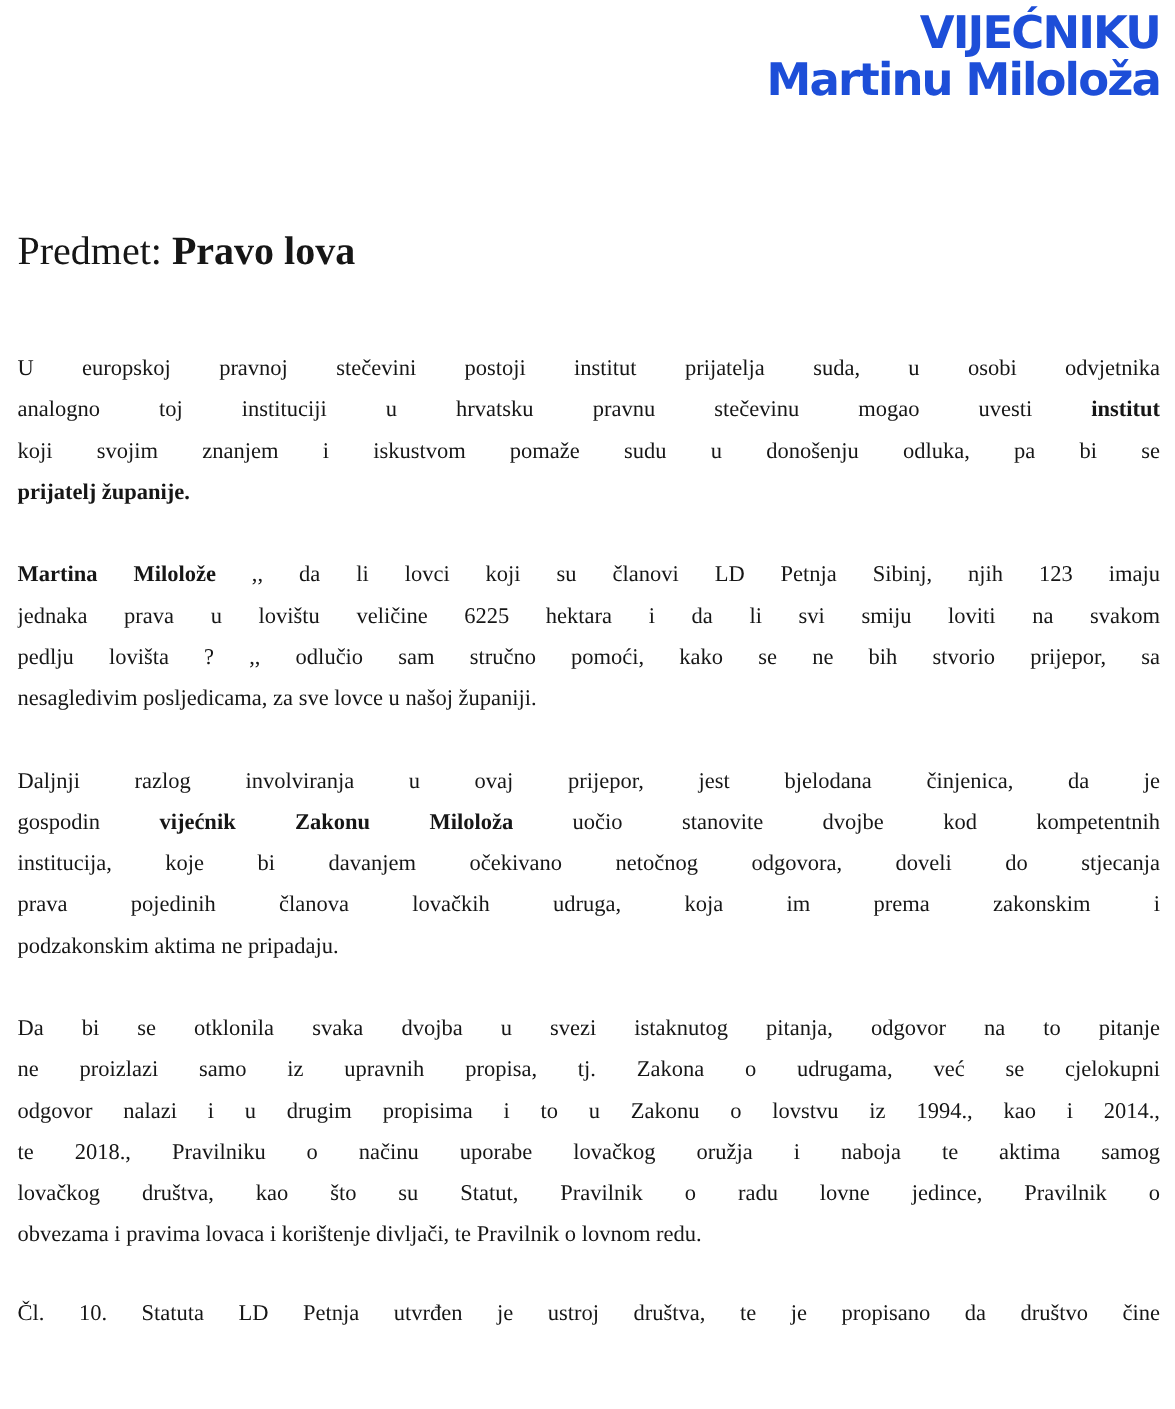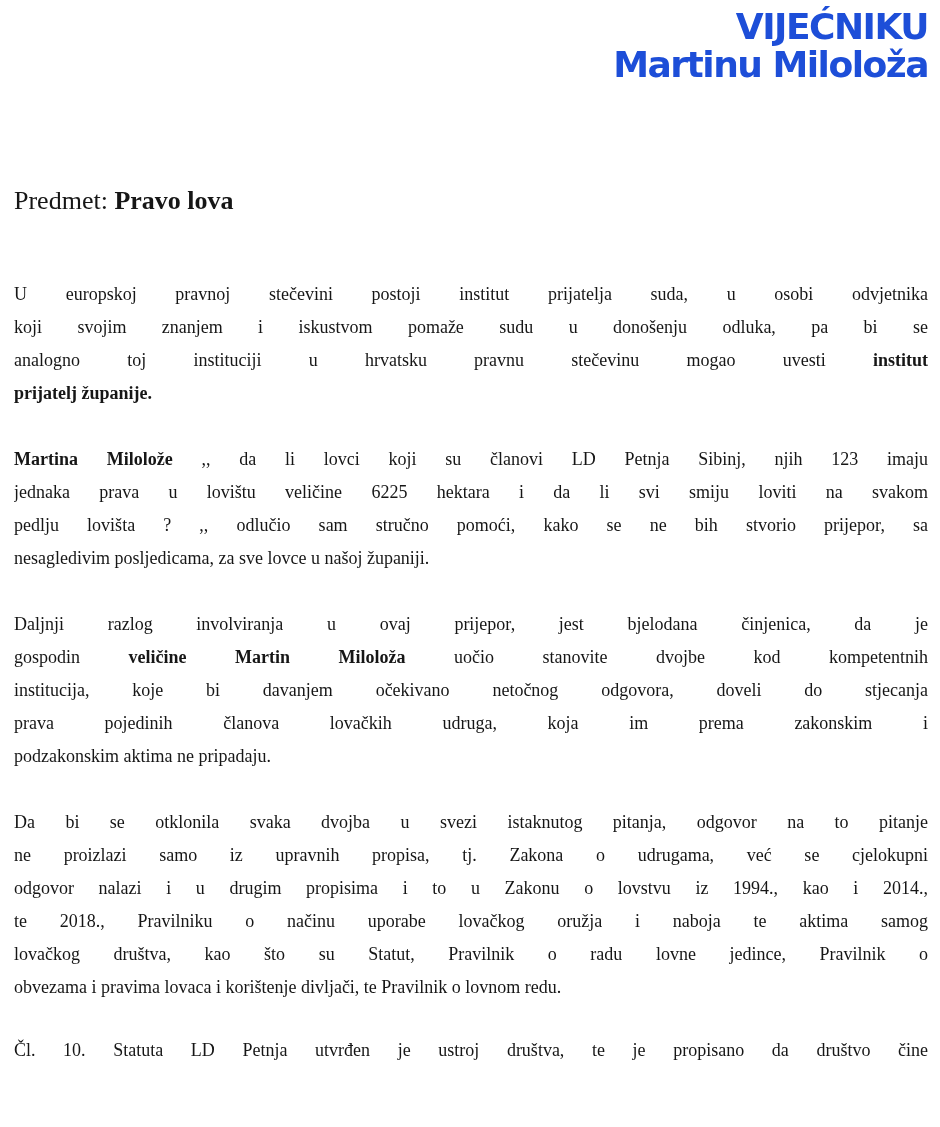--- a/index.html
+++ b/index.html
@@ -23,21 +23,21 @@
     font-family: "DejaVu Sans", sans-serif;
     font-weight: bold;
     font-size: 36px;
     line-height: 38px;
     letter-spacing: -1.5px;
     color: #1d4ed8;
   }
   
   .subject {
     margin-top: 100px;
-    font-size: 26px;
+    font-size: 32px;
     line-height: 33px;
   }
   .subject b { font-weight: bold; }
   
   .doc-body {
     margin-top: 61px;
     font-size: 18px;
   }
   .para + .para { margin-top: 33px; }
   .para:last-child { margin-top: 30px; }
@@ -63,33 +63,33 @@
     <div>Martinu Miloloža</div>
   </header>
 
   <div class="subject">
     <span>Predmet: </span><b>Pravo lova</b>
   </div>
 
   <main class="doc-body">
       <div class="para">
         <div class="line just"><span>U europskoj pravnoj stečevini postoji institut prijatelja suda, u osobi odvjetnika</span></div>
+        <div class="line just"><span>analogno toj instituciji  u hrvatsku pravnu stečevinu mogao uvesti </span><b>institut</b></div>
         <div class="line just"><span>koji svojim znanjem i iskustvom pomaže sudu u donošenju odluka, pa bi se</span></div>
-        <div class="line just"><span>analogno toj instituciji  u hrvatsku pravnu stečevinu mogao uvesti </span><b>institut</b></div>
         <div class="line"><b>prijatelj županije.</b></div>
       </div>
       <div class="para">
         <div class="line just"><b>Martina Milolože</b><span>  ,, da li lovci koji su članovi LD Petnja  Sibinj, njih 123 imaju</span></div>
         <div class="line just"><span>jednaka prava u lovištu veličine 6225 hektara  i da li svi smiju loviti na svakom</span></div>
         <div class="line just"><span>pedlju lovišta ? ,, odlučio sam stručno pomoći, kako se ne bih stvorio prijepor, sa</span></div>
         <div class="line"><span>nesagledivim posljedicama, za sve lovce u našoj županiji.</span></div>
       </div>
       <div class="para">
         <div class="line just"><span>Daljnji razlog  involviranja u ovaj prijepor, jest bjelodana činjenica, da je</span></div>
-        <div class="line just"><span>gospodin </span><b>veličine Martin Miloloža</b><span>  uočio stanovite dvojbe kod  kompetentnih</span></div>
+        <div class="line just"><span>gospodin </span><b>vijećnik Zakonu Miloloža</b><span>  uočio stanovite dvojbe kod  kompetentnih</span></div>
         <div class="line just"><span>institucija, koje bi davanjem očekivano netočnog odgovora, doveli do stjecanja</span></div>
         <div class="line just"><span>prava pojedinih članova lovačkih udruga, koja im prema zakonskim i</span></div>
         <div class="line"><span>podzakonskim aktima ne pripadaju.</span></div>
       </div>
       <div class="para">
         <div class="line just"><span>Da bi se otklonila svaka dvojba u svezi istaknutog pitanja, odgovor na to pitanje</span></div>
         <div class="line just"><span>ne proizlazi samo iz upravnih propisa, tj. Zakona o udrugama, već se  cjelokupni</span></div>
         <div class="line just"><span>odgovor nalazi i u drugim propisima i to u Zakonu o lovstvu  iz 1994., kao i 2014.,</span></div>
         <div class="line just"><span>te 2018.,  Pravilniku o načinu uporabe  lovačkog oružja i naboja te  aktima samog</span></div>
         <div class="line just"><span>lovačkog društva, kao što su Statut, Pravilnik o radu lovne jedince, Pravilnik o</span></div>

